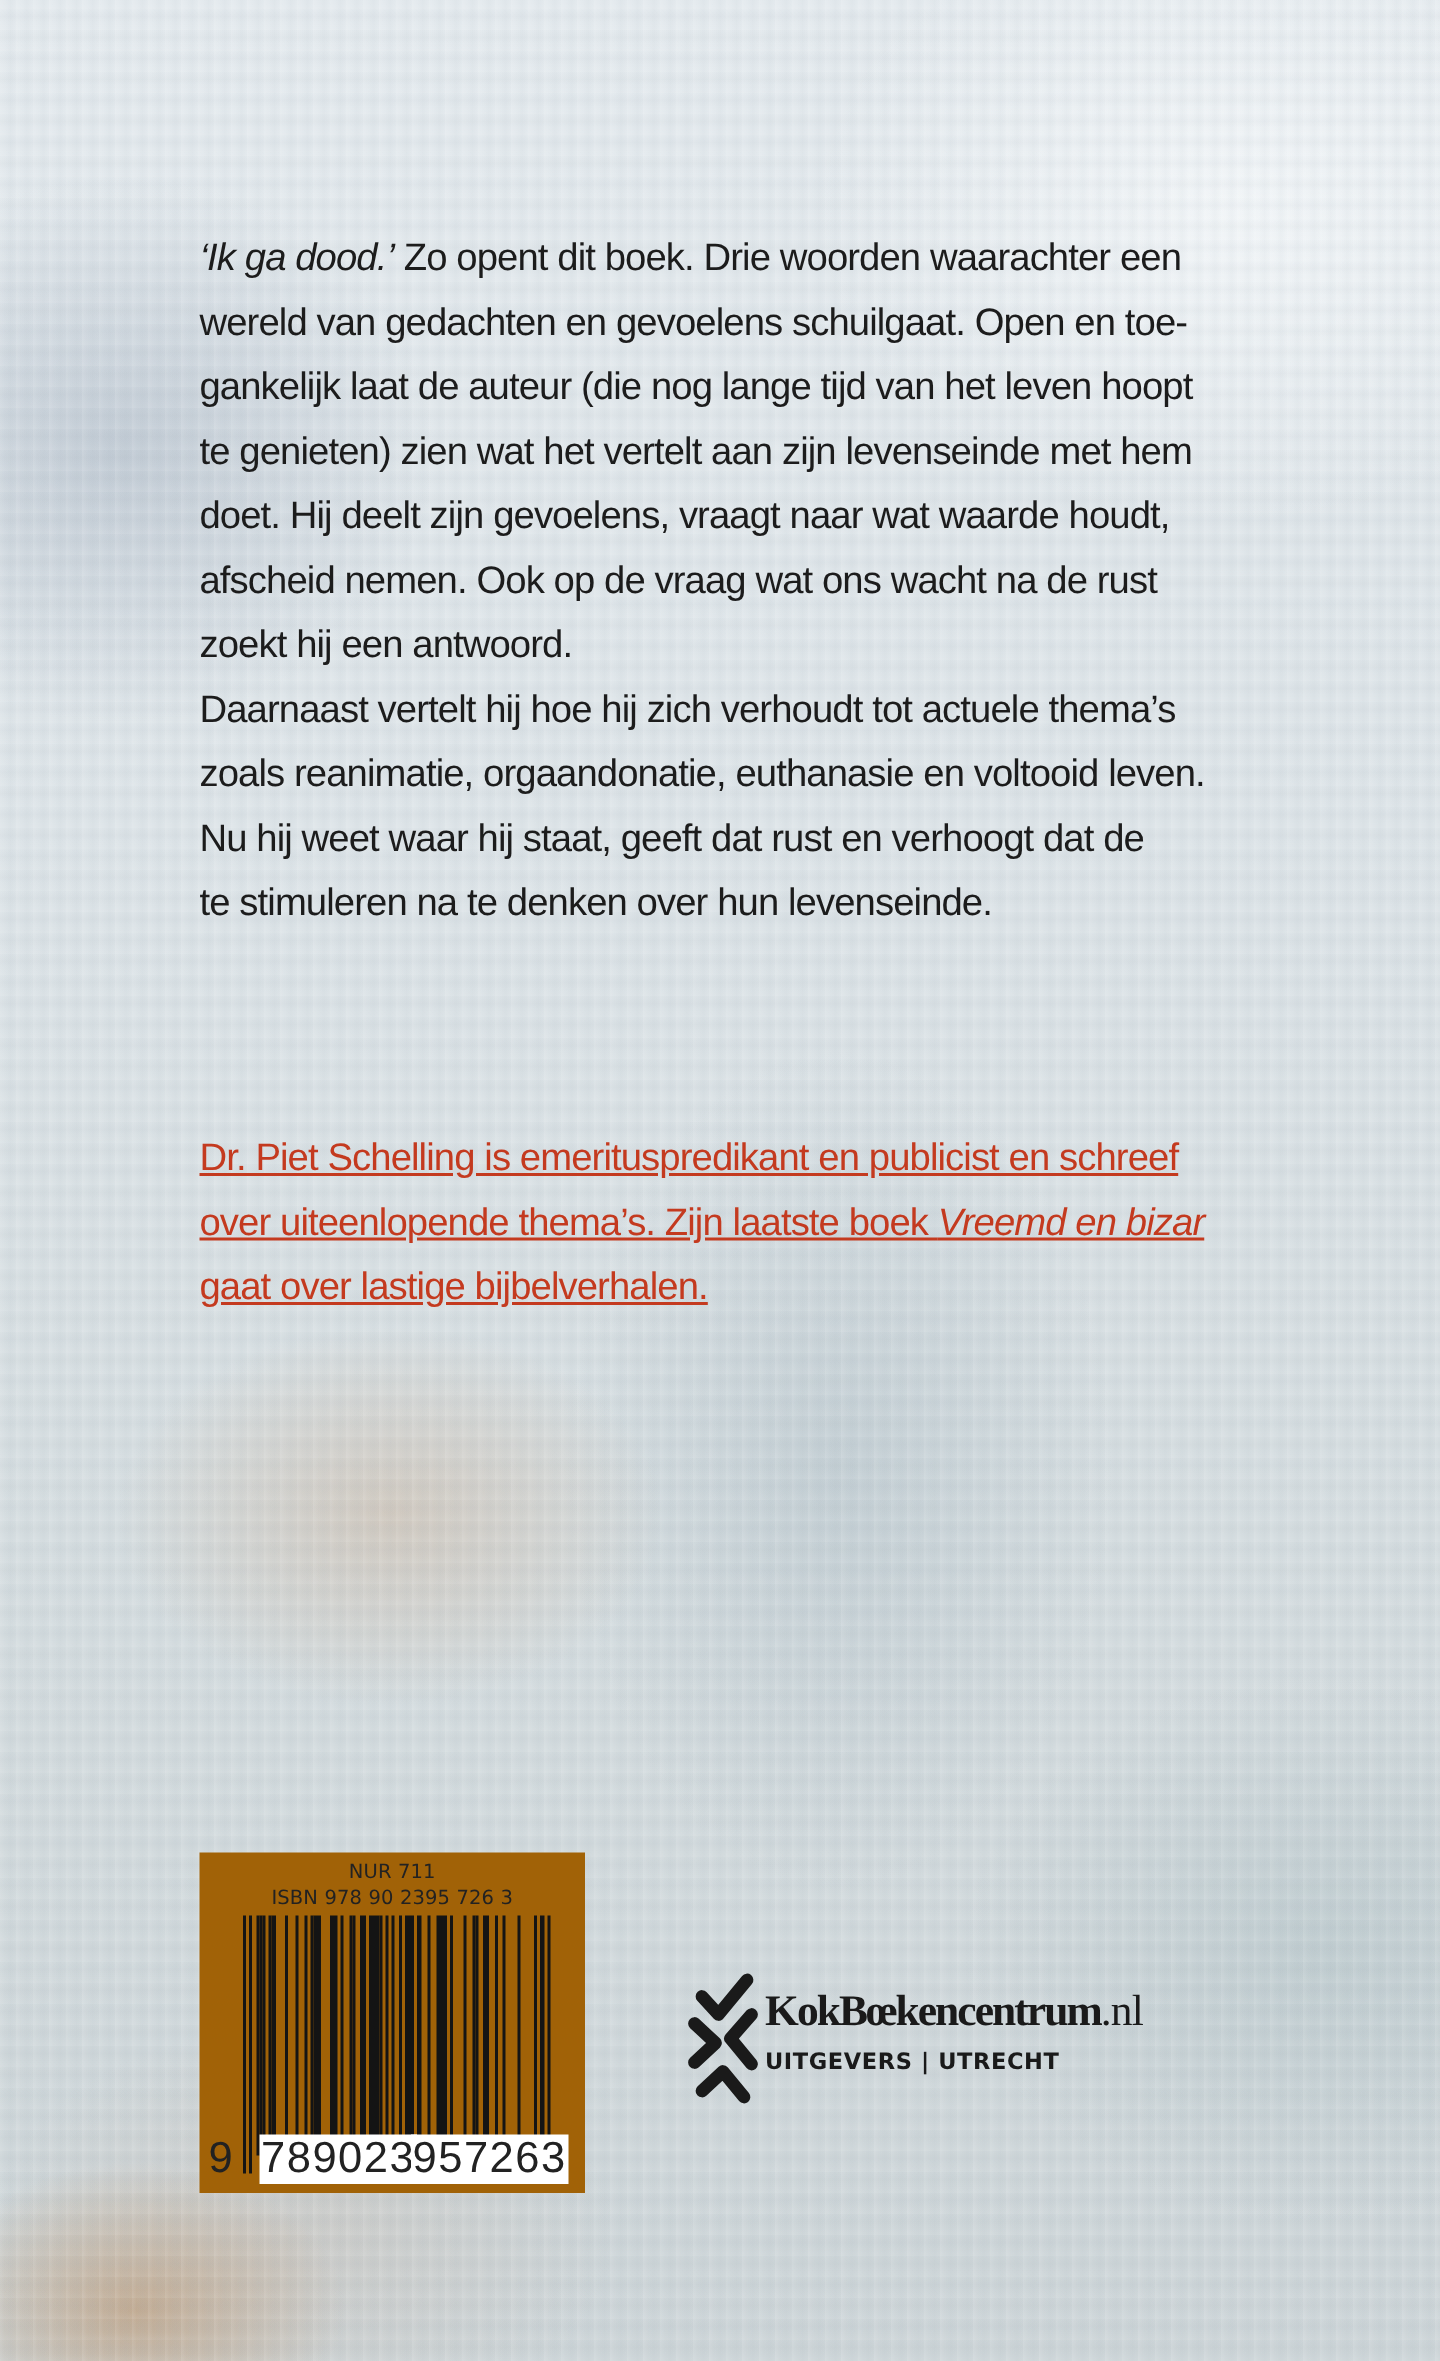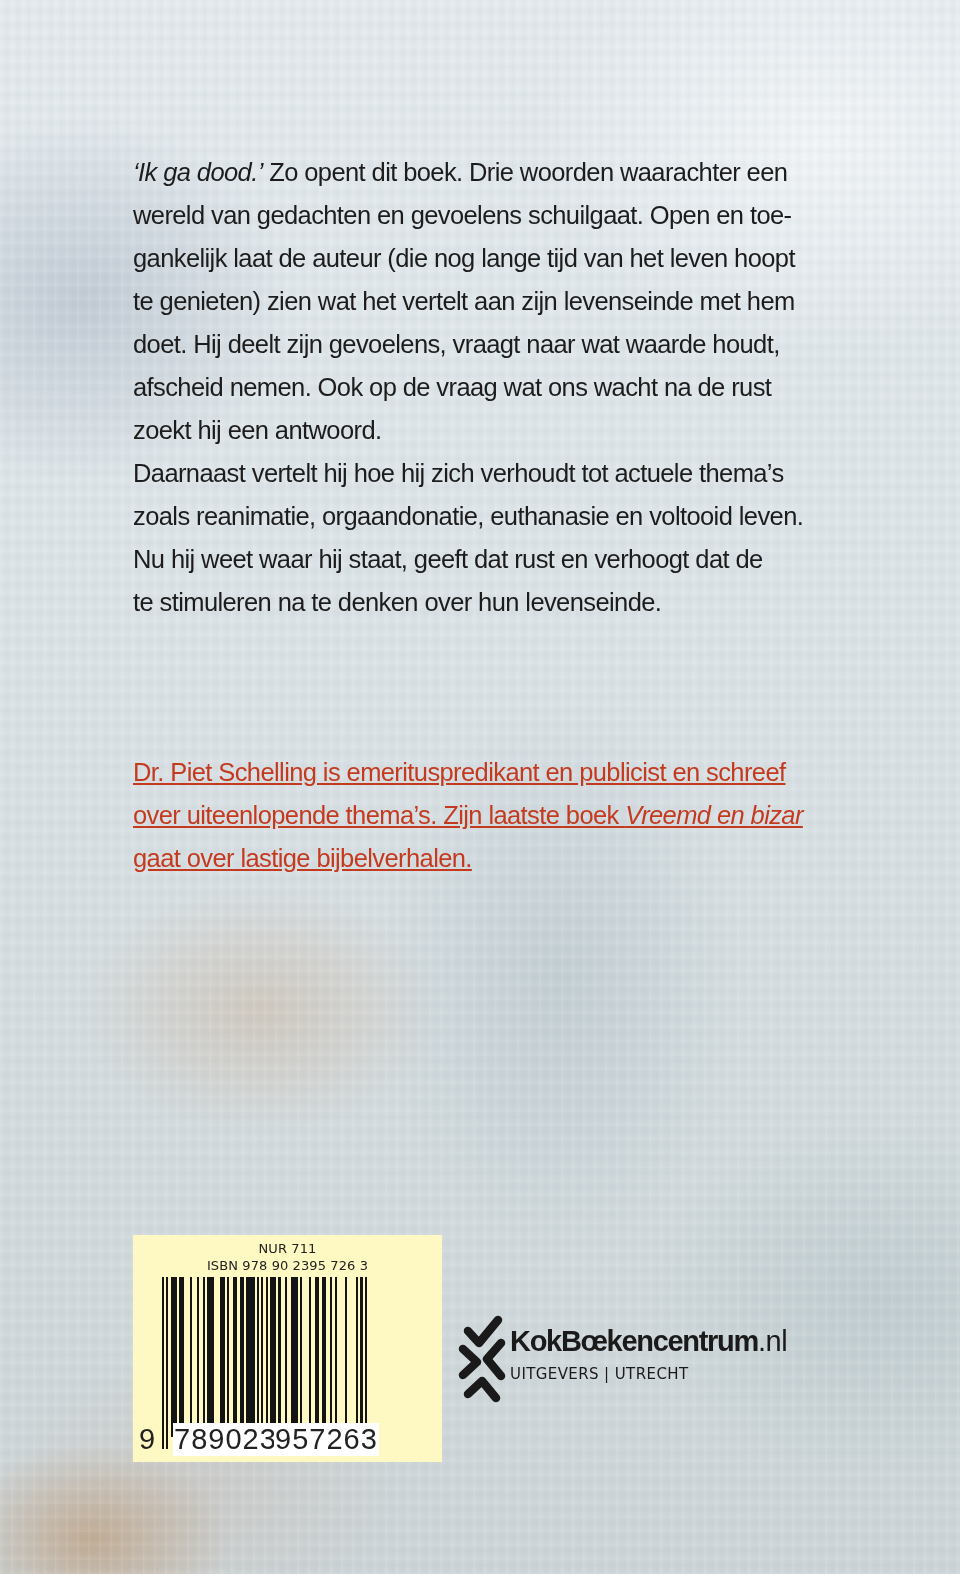--- a/index.html
+++ b/index.html
@@ -30,22 +30,22 @@
   .blurb p { margin: 0; }
   .bio {
     position: absolute; left: 133px; top: 751px; width: 740px;
     font-size: 25.5px; line-height: 43px; color: #c43a1f;
     letter-spacing: -0.6px;
   }
   .bio p { margin: 0; text-decoration: underline; }
   .line { display: block; white-space: nowrap; }
   em { font-style: italic; }
   .barcode-box {
-    position: absolute; left: 133px; top: 1235px; width: 309px; height: 227px;
-    background: #fef9c3; box-sizing: border-box;
+    position: absolute; left: 133px; top: 1235px; width: 257px; height: 227px;
+    background: #a16207; box-sizing: border-box;
   }
   .bc-nur, .bc-isbn {
     position: absolute; left: 0; width: 100%; text-align: center;
     font-family: "DejaVu Sans", sans-serif; font-size: 13px; color: #222;
     letter-spacing: 0.1px;
   }
   .bc-nur { top: 6px; }
   .bc-isbn { top: 23px; }
   .bars {
     position: absolute; left: 29px; top: 42px; height: 172px; display: flex;
@@ -59,28 +59,28 @@
   }
   .digits .d0 { position: absolute; left: 6px; top: 0; }
   .digits .d1 { position: absolute; left: 40px; top: 0; letter-spacing: 1px; background: #fff; padding: 0 1px; }
   .digits .d2 { position: absolute; left: 141px; top: 0; letter-spacing: 1px; background: #fff; padding: 0 1px; }
   .logo {
     position: absolute; left: 458px; top: 1314px; width: 420px; height: 90px;
   }
   .logo svg { position: absolute; left: 0; top: 0; }
   .logo-name {
     position: absolute; left: 52px; top: 11px;
-    font-family: Liberation Sans, sans-serif; font-weight: bold; font-size: 29px;
+    font-family: Liberation Serif, serif; font-weight: bold; font-size: 29px;
     color: #1a1a1a; letter-spacing: -1.3px; white-space: nowrap;
   }
   .logo-name .tld { font-weight: normal; letter-spacing: -0.5px; }
   .logo-sub {
     position: absolute; left: 52px; top: 51px;
     font-family: "DejaVu Sans", sans-serif; font-size: 15px; color: #1a1a1a;
-    letter-spacing: 0.4px; white-space: nowrap;
+    letter-spacing: 0.4px; white-space: nowrap; font-weight: bold;
   }
 </style>
 </head>
 <body>
 
 <div class="texture"></div>
 
 <div class="blurb">
   <p>
     <span class="line"><em>‘Ik ga dood.’</em><span> Zo opent dit boek. Drie woorden waarachter een</span></span>

